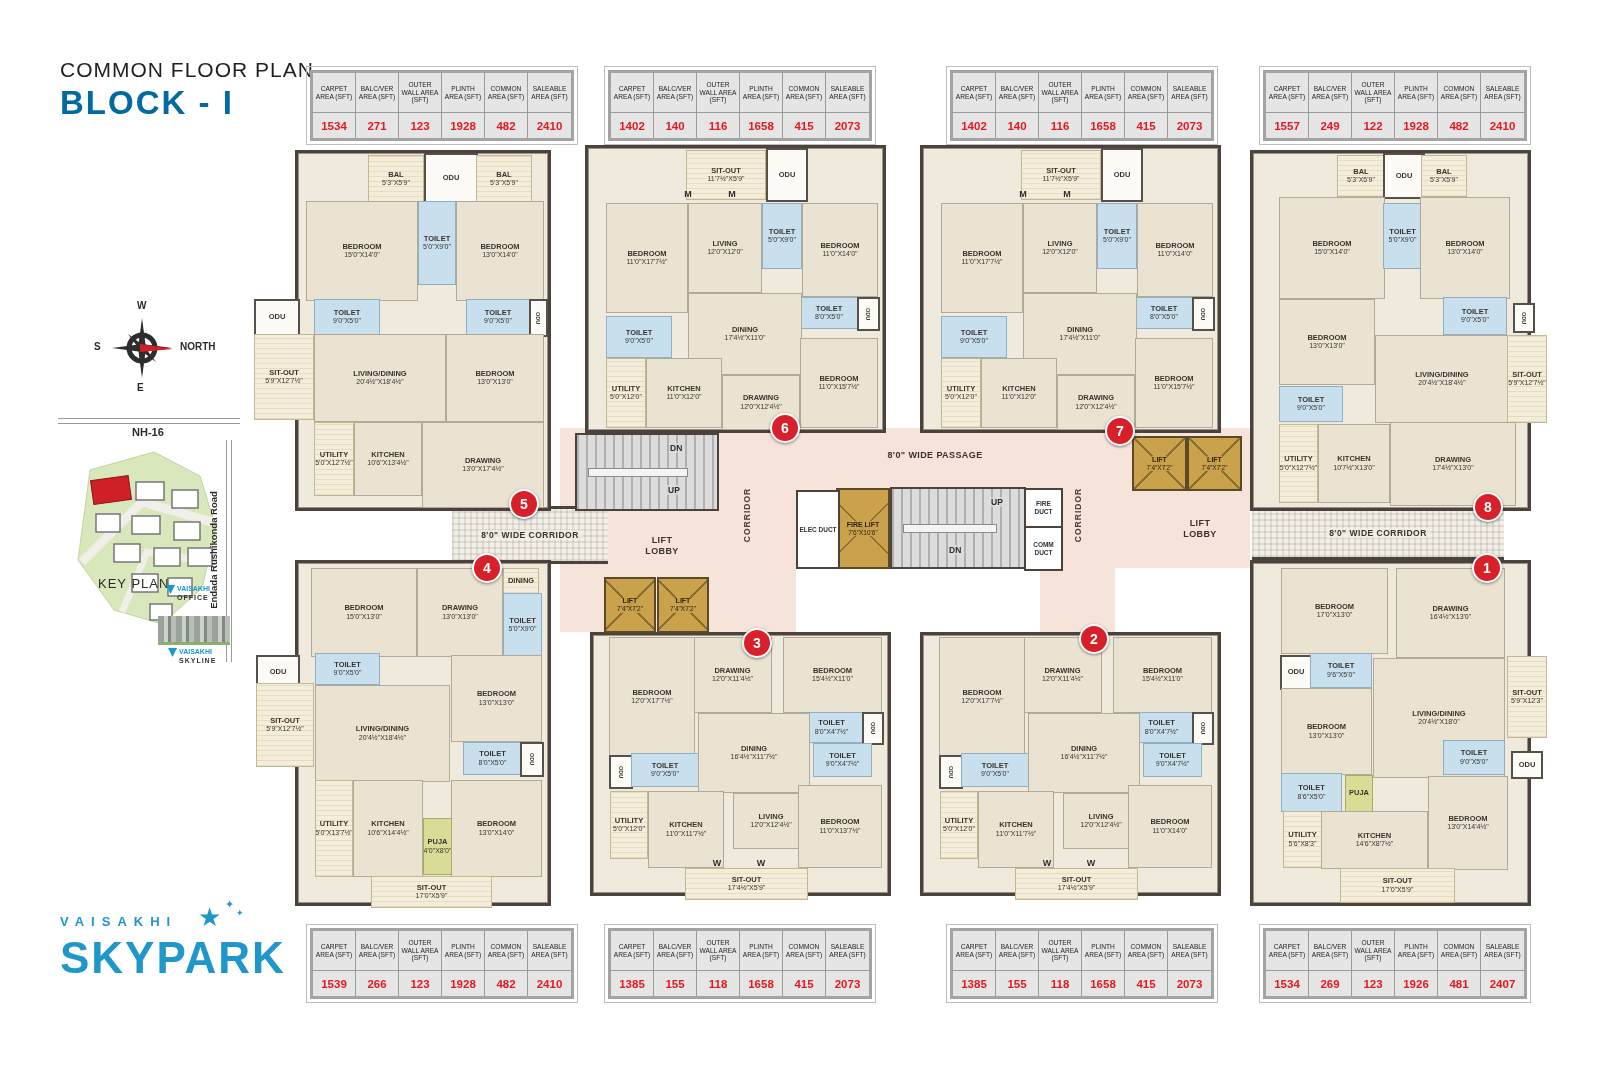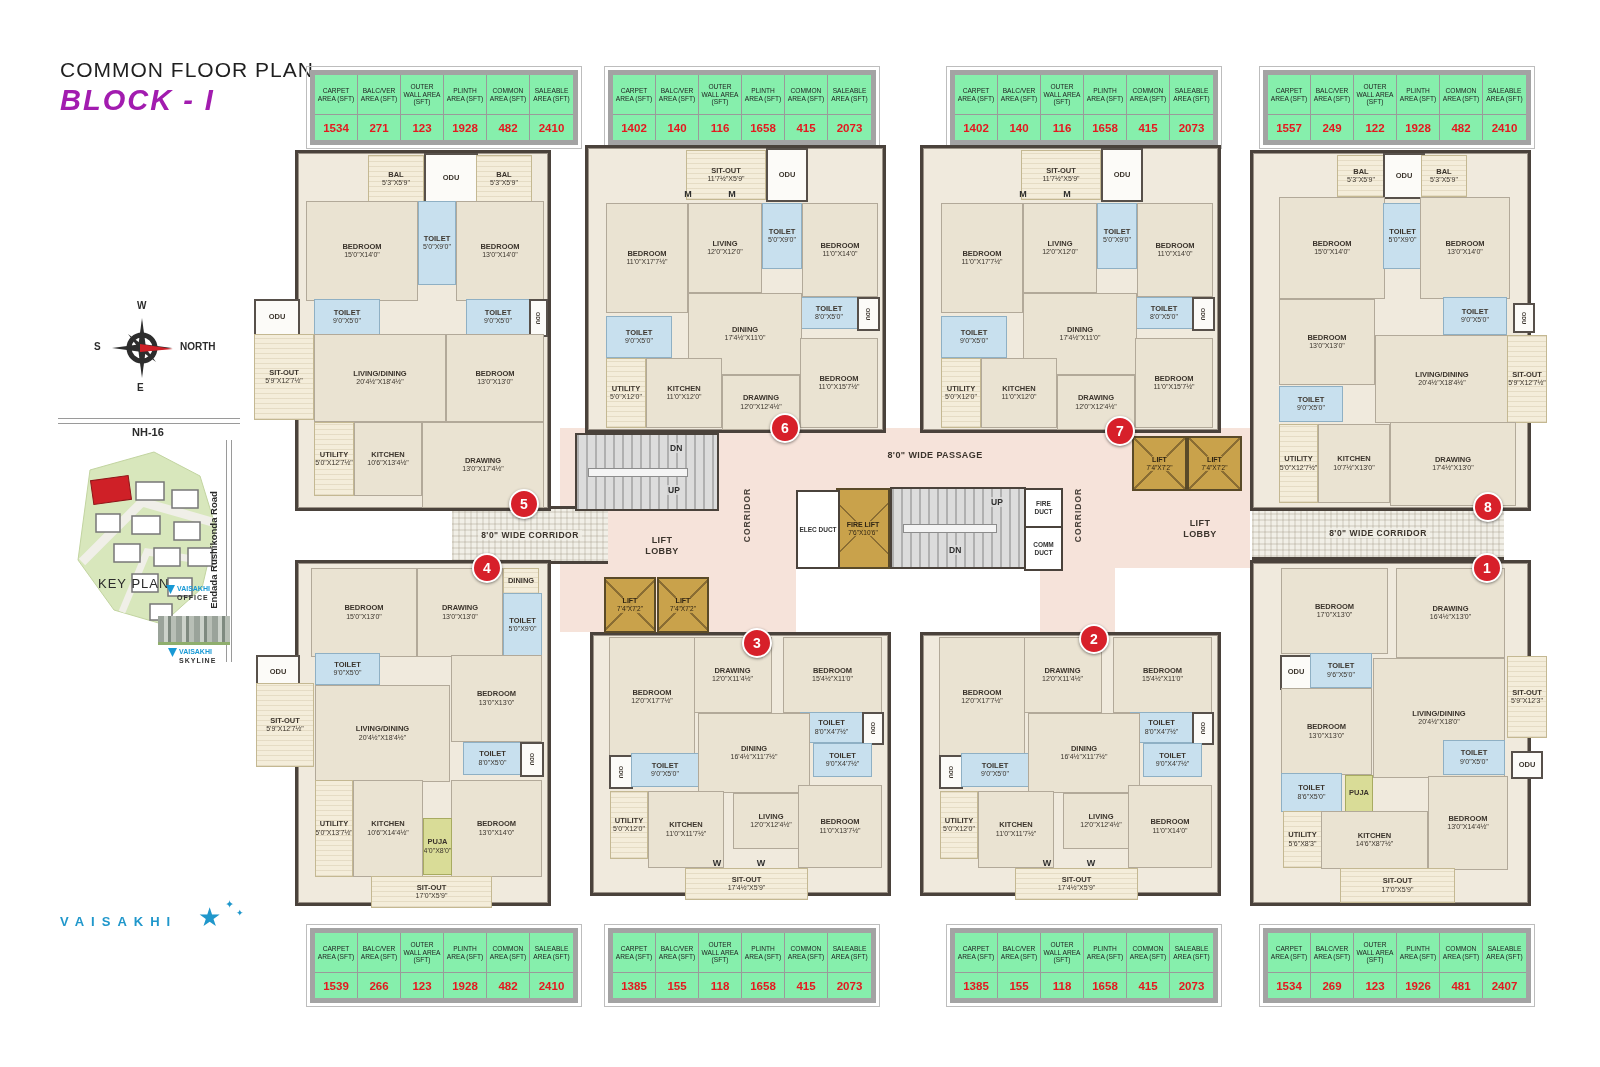--- a/index.html
+++ b/index.html
@@ -1,24 +1,24 @@
 <!DOCTYPE html>
 <html><head>
 <meta charset="utf-8">
 <style>
   html,body{margin:0;padding:0;background:#fff;}
   .page{position:relative;width:1600px;height:1067px;background:#ffffff;overflow:hidden;
         font-family:"Liberation Sans", sans-serif;color:#2c2c2c;}
   .abs{position:absolute;}
   
   .page-title{position:absolute;left:60px;top:58px;font-size:21px;color:#1f1f1f;letter-spacing:1px;}
-  .block-title{position:absolute;left:60px;top:84px;font-size:29px;color:#a21caf;font-weight:bold;letter-spacing:2px;font-style:italic;}
+  .block-title{position:absolute;left:60px;top:84px;font-size:33px;color:#0369a1;font-weight:bold;letter-spacing:2px;}
   
-  .area-table{position:absolute;display:grid;grid-template-columns:repeat(6,43px);background:#86efac;
-              border:5px solid #a3a3a3;outline:1px solid #bdbdbd;outline-offset:3px;}
+  .area-table{position:absolute;display:grid;grid-template-columns:repeat(6,43px);background:#e5e5e5;
+              border:3px solid #a3a3a3;outline:1px solid #bdbdbd;outline-offset:3px;}
   .at-h{height:37px;font-size:6.6px;line-height:1.2;display:flex;align-items:center;justify-content:center;
         text-align:center;border-right:1px solid #9a9a9a;border-bottom:1px solid #9a9a9a;padding:1px;color:#1d1d1d;}
   .at-v{height:25px;font-size:11.5px;font-weight:bold;color:#e4191f;display:flex;align-items:center;justify-content:center;
         border-right:1px solid #9a9a9a;}
   .at-h:nth-child(6),.at-v:nth-child(12){border-right:none;}
   
   .c-label{position:absolute;font-size:10px;font-weight:bold;color:#2b2b2b;}
   
   .road-h{position:absolute;height:4px;border-top:1px solid #9a9a9a;border-bottom:1px solid #9a9a9a;}
   .road-h-label{position:absolute;font-size:11px;font-weight:bold;color:#2b2b2b;}
@@ -256,20 +256,21 @@
     <span class="mini-word" style="margin-left:11px;">SKYLINE</span>
   </div>
 
   <div class="logo">
     <div class="logo-row">
       <span class="logo-vaisakhi">VAISAKHI</span>
       <span class="logo-star">★</span>
       <span class="logo-star-s1">✦</span>
       <span class="logo-star-s2">✦</span>
     </div>
+    <div class="logo-skypark">SKYPARK</div>
   </div>
 
   <div id="plan-layer">
       <div class="pink" style="left: 560px; top: 428px; width: 170px; height: 204px;"></div>
       <div class="pink" style="left: 728px; top: 428px; width: 522px; height: 140px;"></div>
       <div class="pink" style="left: 713px; top: 566px; width: 83px; height: 66px;"></div>
       <div class="pink" style="left: 1040px; top: 566px; width: 75px; height: 66px;"></div>
       <div class="hatch" style="left: 452px; top: 506px; width: 156px; height: 52px;">
         <span class="hlabel">8'0" WIDE CORRIDOR</span>
       </div>

